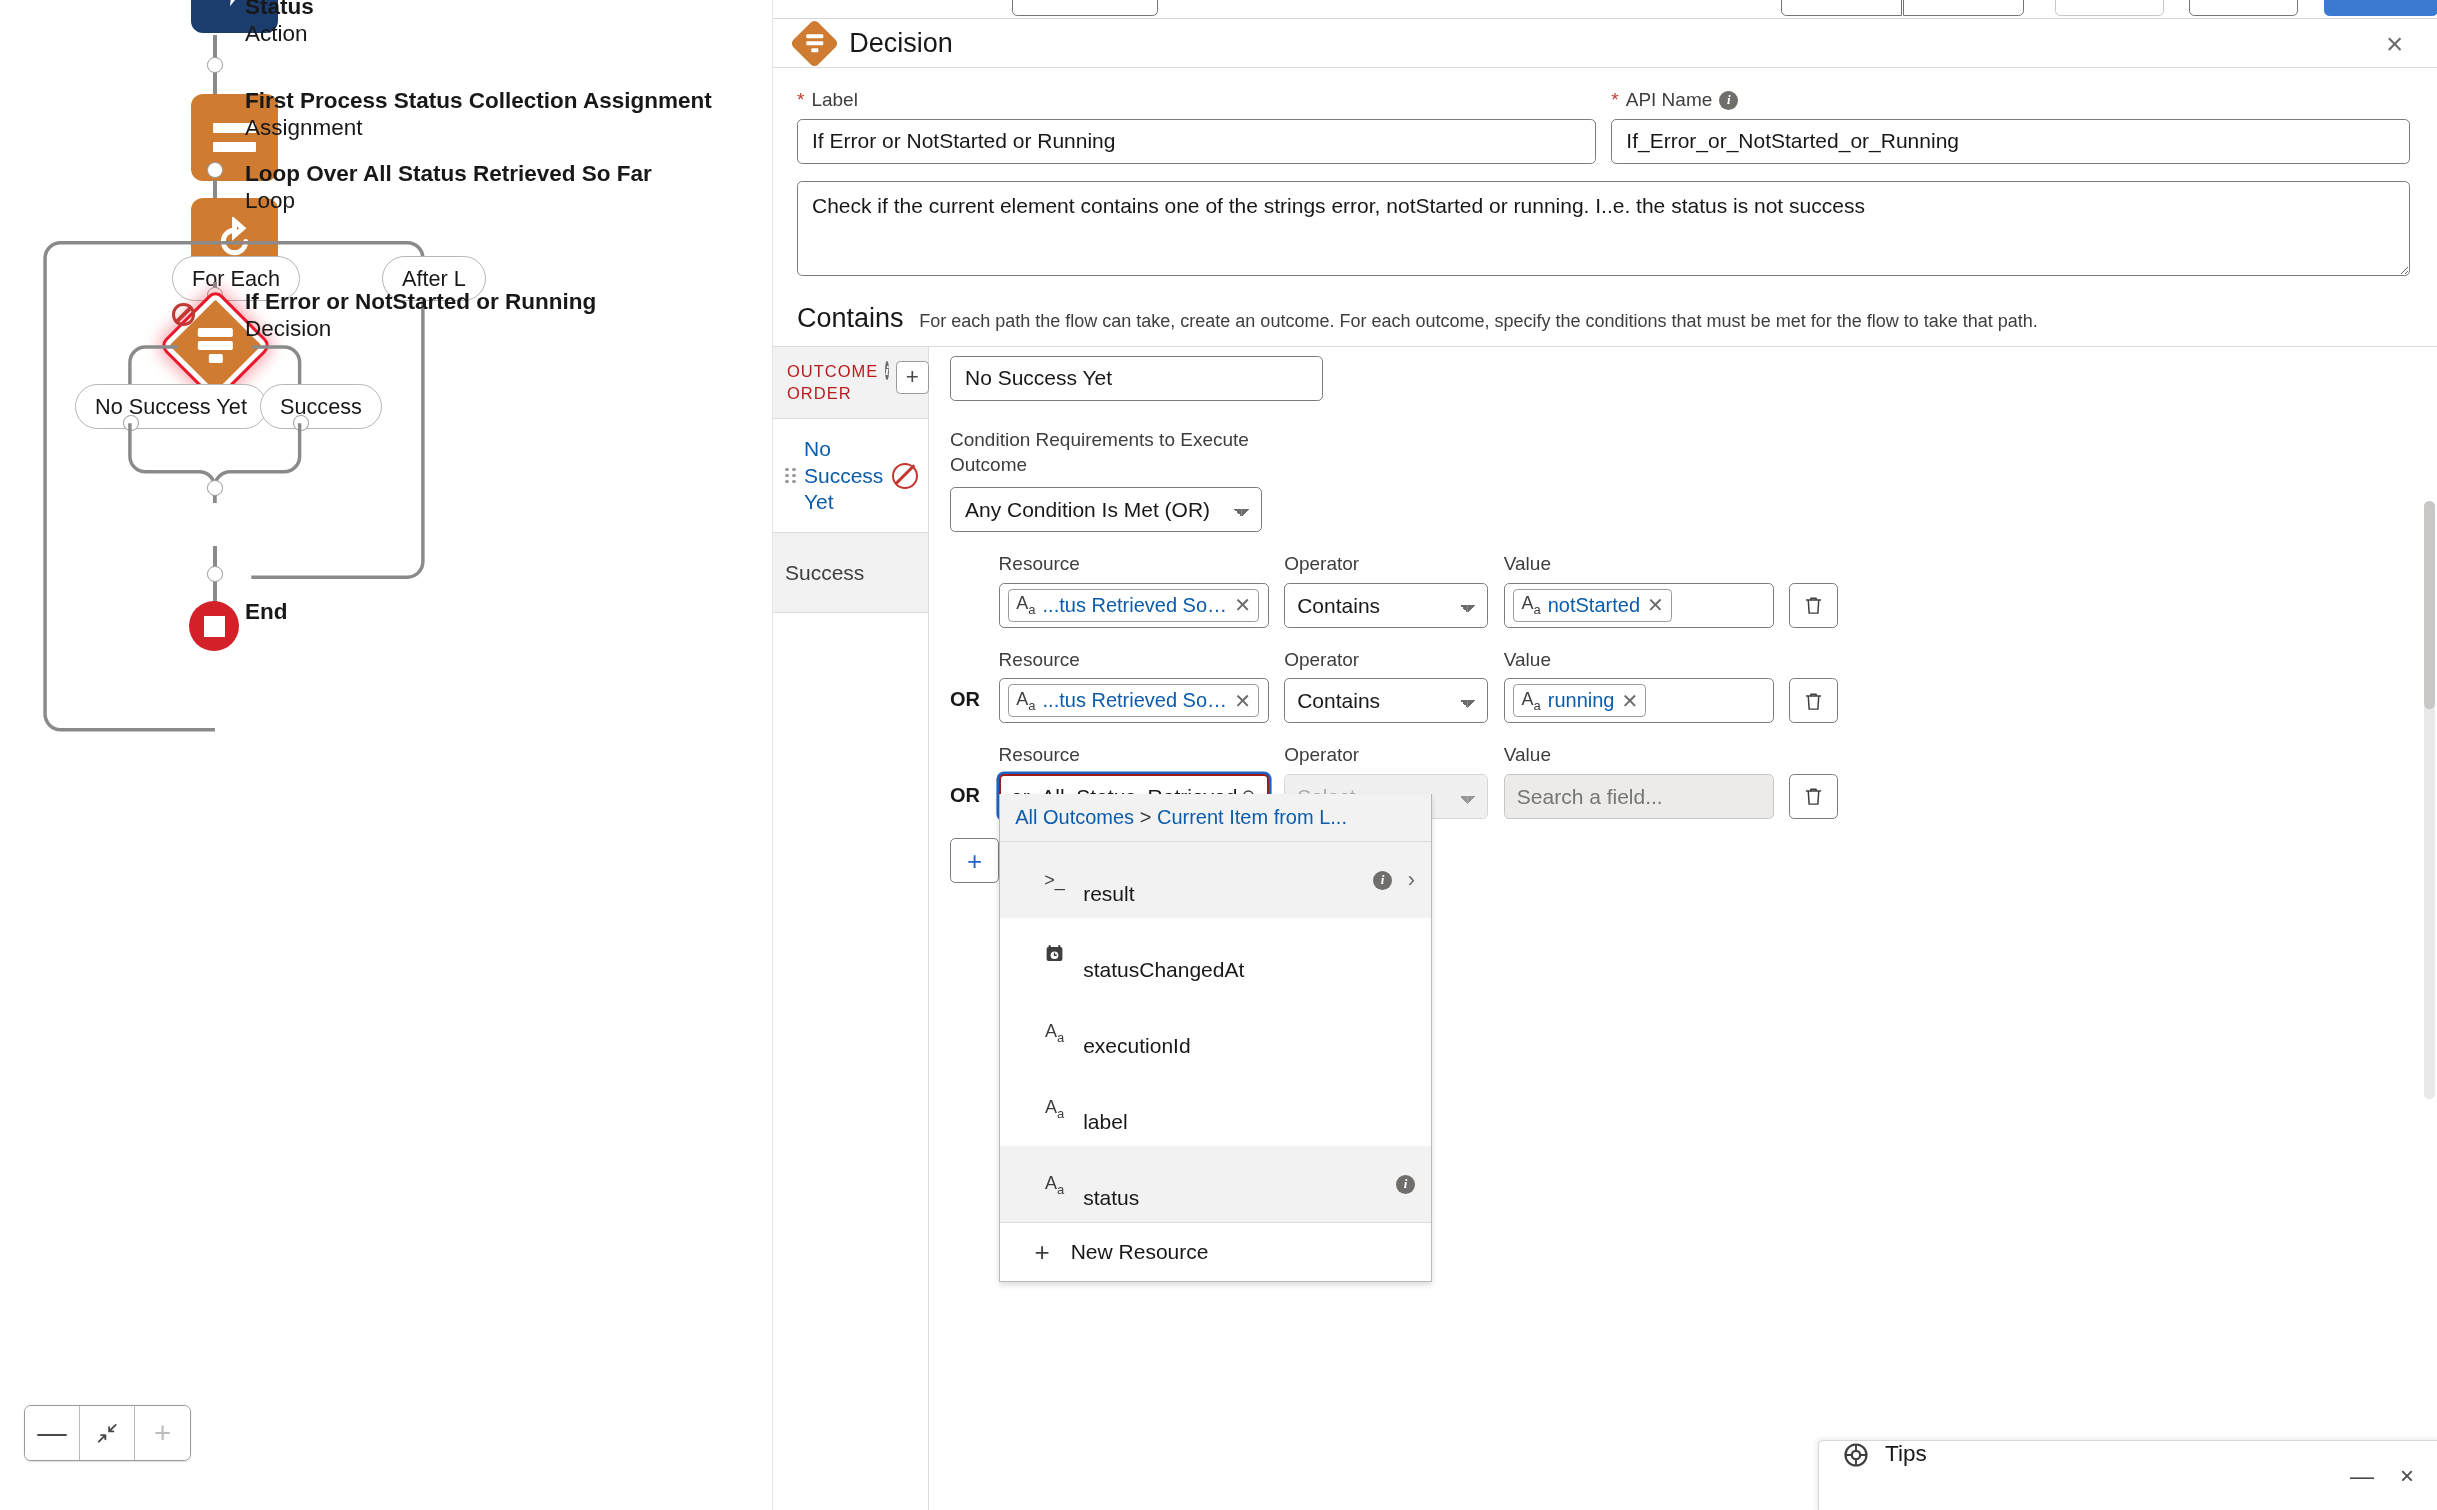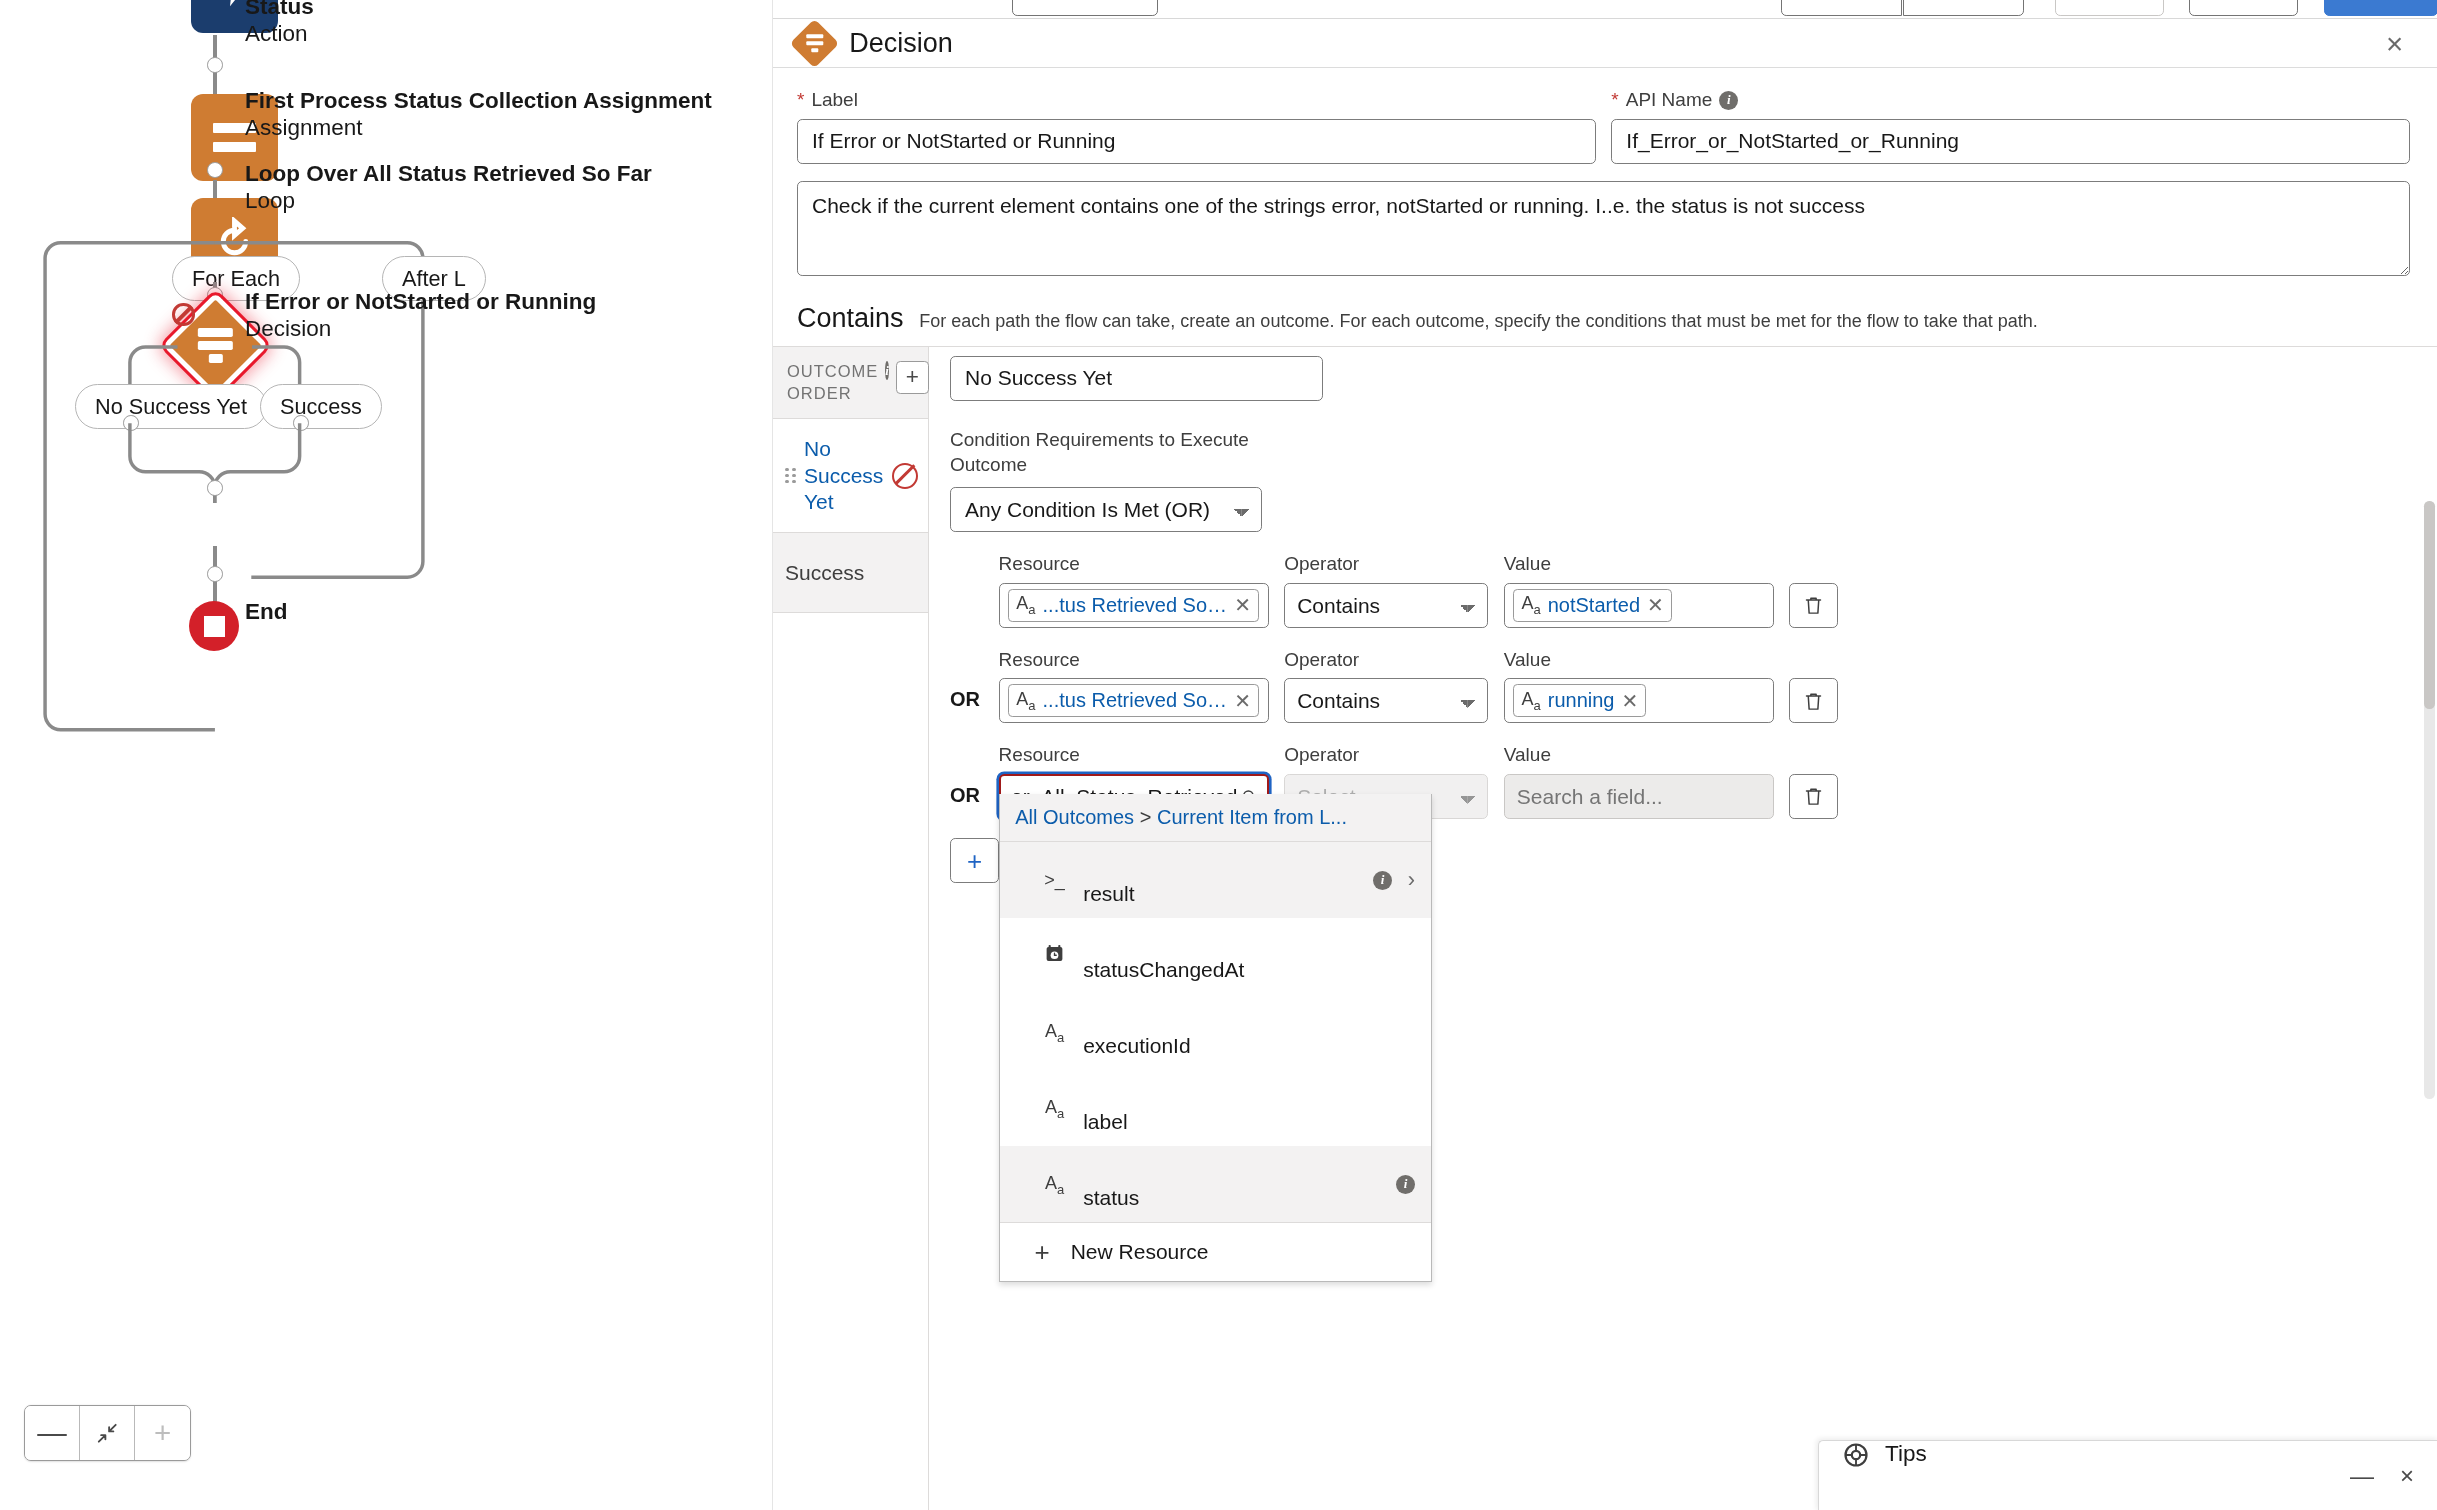--- a/index.html
+++ b/index.html
@@ -182,21 +182,21 @@
     background:#fff;
   }
   .oo-header {
     background:#f3f2f2;
     padding: 14px 12px 14px 14px;
     display:flex; align-items:flex-start; gap:7px;
     border-bottom:0.9px solid #dddbda;
     min-height: 57px;
   }
   .oo-header .ttl {
-    font-size:16.5px; letter-spacing:.06em; color:#737373;
+    font-size:16.5px; letter-spacing:.06em; color:#b91c1c;
     line-height:1.3; flex:1 1 auto;
   }
   .oo-add {
     width:33px; height:33px; border:0.9px solid #9a9a9a; border-radius:4.3px;
     background:#fff; color:#4a4a4a; font-size:22.5px; line-height:1;
     display:flex; align-items:center; justify-content:center; cursor:pointer;
     flex:0 0 auto; padding:0;
     font-family:"Liberation Sans", sans-serif;
   }
   .oo-item {

